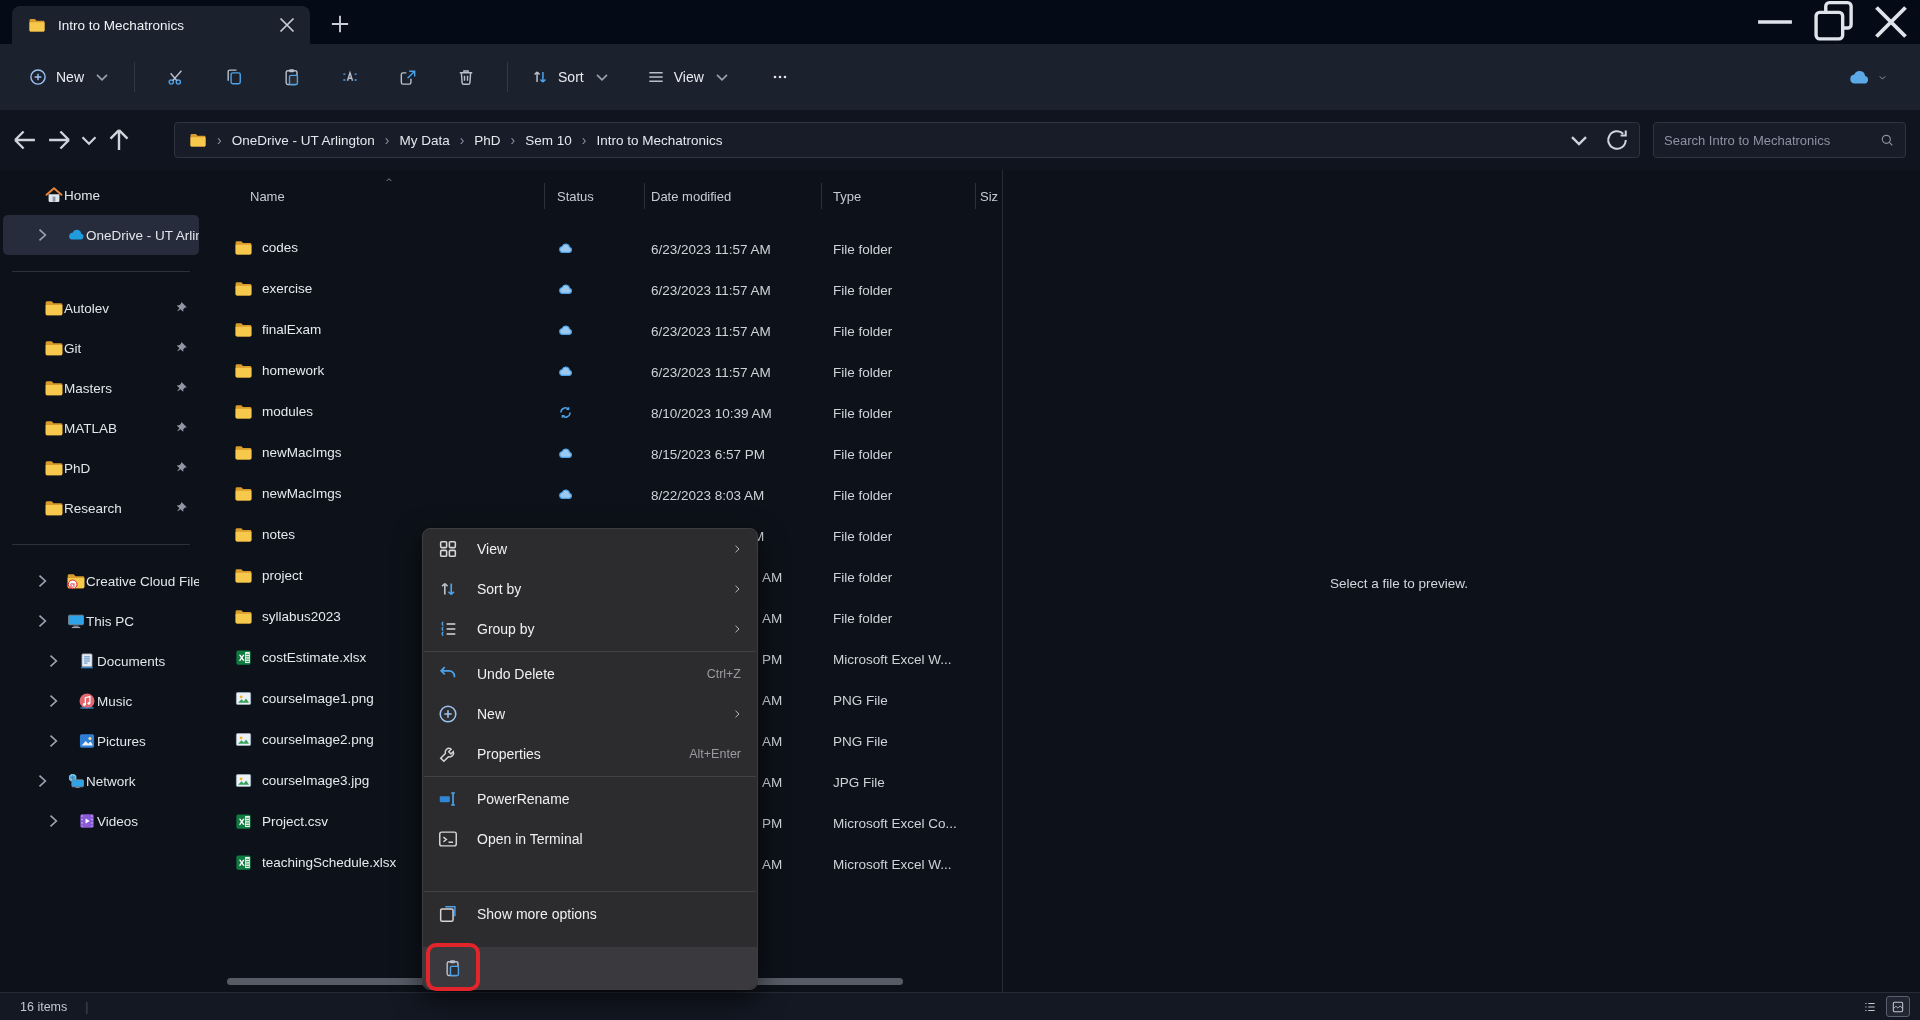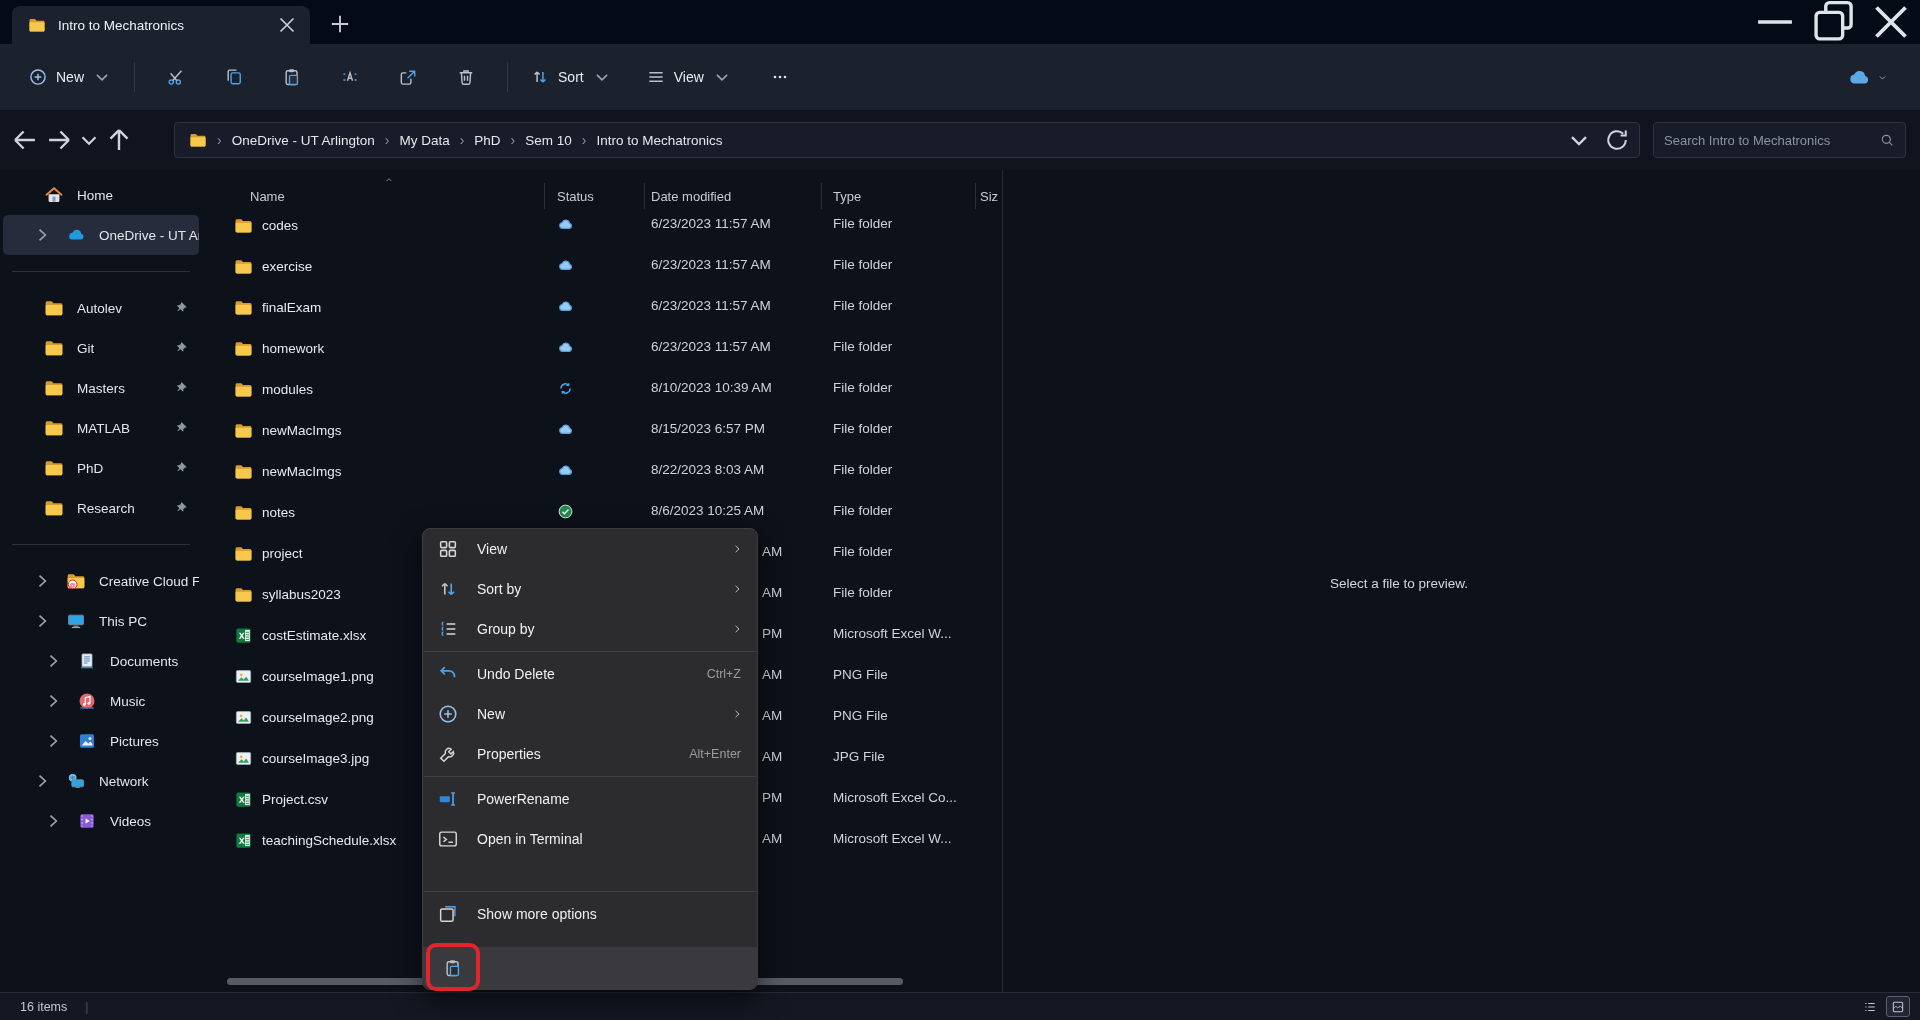--- a/index.html
+++ b/index.html
@@ -52,34 +52,34 @@
 
   
   .main { position:absolute; left:0; top:170px; width:1920px; height:822px; background:#0d1119; }
 
   
   .sidebar { position:absolute; left:0; top:0; width:202px; height:822px; padding-top:5px; overflow:hidden; }
   .srow { height:40px; display:flex; align-items:center; padding-left:15px; position:relative;
           font-size:13.5px; color:#e2e5eb; margin:0 3px; border-radius:5px; }
   .srow .chev { width:12px; height:12px; color:#9aa2b1; flex:0 0 12px; display:flex; align-items:center; }
   .srow .ic { width:20px; height:20px; margin-left:14px; flex:0 0 20px; }
-  .srow .lbl { margin-left:13px; white-space:nowrap; overflow:hidden;text-align:center; }
+  .srow .lbl { white-space:nowrap; overflow:hidden;text-align:center; }
   .srow.indent { padding-left:26px; }
   .srow.selected { background:#262c3b; }
   .srow .pin { position:absolute; right:10px; width:14px; height:14px; color:#8e95a3; }
   .sdivider { height:1px; background:#2b303c; margin:16px 12px; }
 
   
   .filelist { position:absolute; left:202px; top:0; width:800px; height:822px; }
   .lheader { position:absolute; left:0; top:6px; width:800px; height:40px; display:flex; color:#c6cbd4; font-size:13px; }
   .lheader .hcell { position:relative; display:flex; align-items:center; border-right:1px solid #2b303c; height:26px; margin-top:7px; }
   .lheader .hcell:last-child { border-right:none; }
   .sortcaret { position:absolute; left:182px; top:-7px; width:10px; height:8px; color:#b9c0cc; }
   .rows { position:absolute; left:0; top:46px; width:800px; }
-  .frow { height:41px; display:flex; align-items:flex-start; font-size:13.5px; }
+  .frow { height:41px; display:flex; align-items:flex-end; font-size:13.5px; }
   .fcell { overflow:hidden; white-space:nowrap; }
   .c-name { width:343px; display:flex; align-items:center; padding-left:32px; color:#e6e9ee; }
   .c-name .ic { width:19px; height:19px; margin-right:9px; flex:0 0 19px; }
   .c-status { width:100px; padding-left:12px; }
   .c-status .ic { width:17px; height:17px; display:block; }
   .c-date { width:177px; padding-left:6px; color:#ced3da; }
   .c-date.clip { padding-left:117px; }
   .c-type { width:154px; padding-left:11px; color:#ced3da; }
   .c-size { width:26px; padding-left:4px; }
   .hscroll { position:absolute; left:25px; top:808px; width:676px; height:7px; background:#565b66; border-radius:4px; }

